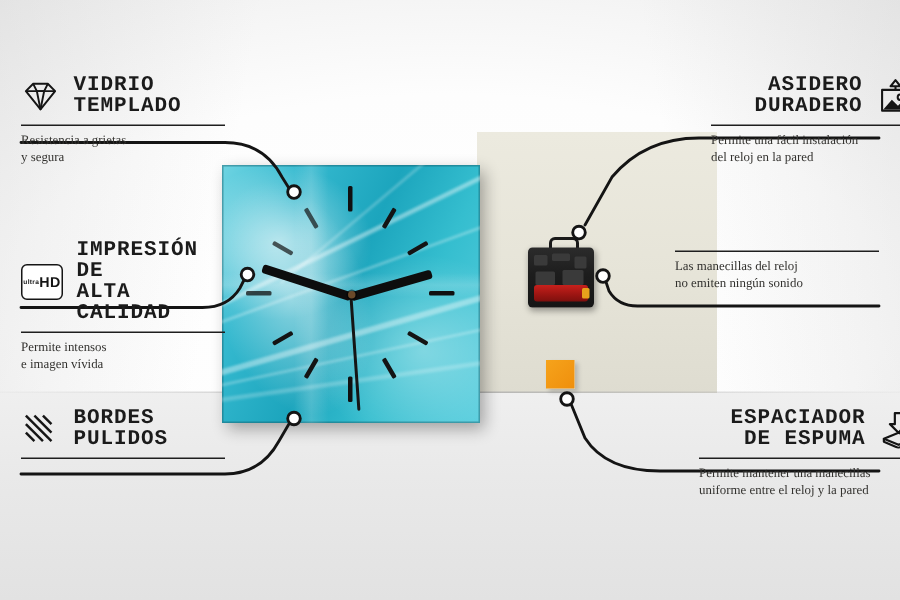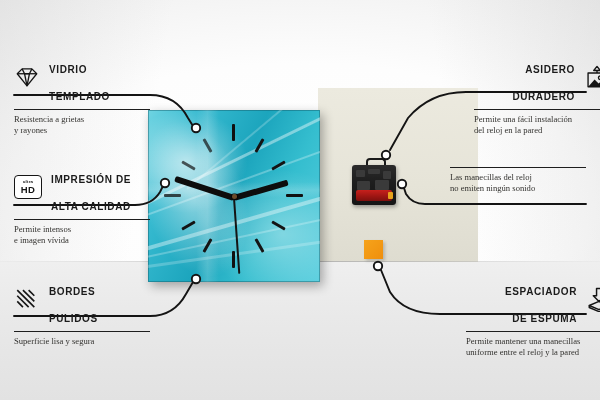--- a/index.html
+++ b/index.html
@@ -98,41 +98,41 @@
   #foam{
     left:364px;top:240px;width:19px;height:19px;
     background:linear-gradient(135deg,#f6a31b 0%,#ef8f0d 100%);
     box-shadow:2px 2px 3px rgba(0,0,0,.18);
   }
 
   
   .feature{position:absolute;}
   .feat-head{display:flex;align-items:center;gap:9px;}
   .feat-title{
-    font-family:Liberation Sans, sans-serif;
-    font-weight:bold;font-size:10px;letter-spacing:.6px;
-    color:#1b1b1b;line-height:14px;text-transform:uppercase;margin-top:13px;
+    font-family:Liberation Mono, monospace;
+    font-weight:bold;font-size:14px;letter-spacing:.6px;
+    color:#1b1b1b;line-height:14px;text-transform:uppercase;
   }
   .feat-rule{height:1.4px;background:#1e1e1e;margin:5px 0 4px;}
   .feat-sub{
     font-family:"Liberation Serif", serif;
     font-size:8.6px;line-height:10.6px;color:#33322f;
   }
   .left .feat-head{justify-content:flex-start;}
   .left .feat-title{text-align:left;}
   .left .feat-sub{text-align:left;}
   .right .feat-head{justify-content:flex-end;flex-direction:row;}
   .right .feat-title{text-align:right;}
   .right .feat-sub{text-align:left;}
   .ico{flex:0 0 auto;width:26px;height:26px;display:block;}
 
   
   .hd-badge{
     width:26px;height:22px;border:1.6px solid #151515;border-radius:4px;
-    display:flex;flex-direction:column;align-items:center;justify-content:center;
+    display:flex;flex-direction:row;align-items:center;justify-content:center;
     line-height:1;background:#fff;flex:0 0 auto;
   }
   .hd-badge .u{font-family:"Liberation Sans",sans-serif;font-size:4.4px;font-weight:bold;letter-spacing:.2px;color:#151515;}
   .hd-badge .h{font-family:"Liberation Sans",sans-serif;font-size:9.5px;font-weight:bold;letter-spacing:.3px;color:#151515;margin-top:.5px;}
 </style>
 </head>
 <body>
 
 <div id="stage">
 
@@ -218,21 +218,21 @@
           <path d="M13,12 H19"></path>
         </g>
       </svg>
       <div>
         <div class="feat-title">VIDRIO</div>
         <div class="feat-title">TEMPLADO</div>
       </div>
     </div>
     <div class="feat-rule"></div>
     <div class="feat-sub">Resistencia a grietas</div>
-    <div class="feat-sub">y rayones</div>
+    <div class="feat-sub">y segura</div>
   </div>
 
   <div class="feature left" style="left:14px;top:160px;width:136px;">
     <div class="feat-head">
       <div class="hd-badge">
         <span class="u">ultra</span>
         <span class="h">HD</span>
       </div>
       <div>
         <div class="feat-title">IMPRESIÓN DE</div>
@@ -254,21 +254,20 @@
           <path d="M11,5 L25,19"></path>
             <path d="M18,5 L25,12"></path>
         </g>
       </svg>
       <div>
         <div class="feat-title">BORDES</div>
         <div class="feat-title">PULIDOS</div>
       </div>
     </div>
     <div class="feat-rule"></div>
-    <div class="feat-sub">Superficie lisa y segura</div>
   </div>
 
   <div class="feature right" style="left:474px;top:50px;width:136px;">
     <div class="feat-head">
       <div>
         <div class="feat-title">ASIDERO</div>
         <div class="feat-title">DURADERO</div>
       </div>
       <svg class="ico" viewBox="0 0 32 32">
         <g fill="none" stroke="#151515" stroke-width="1.7" stroke-linejoin="round">

